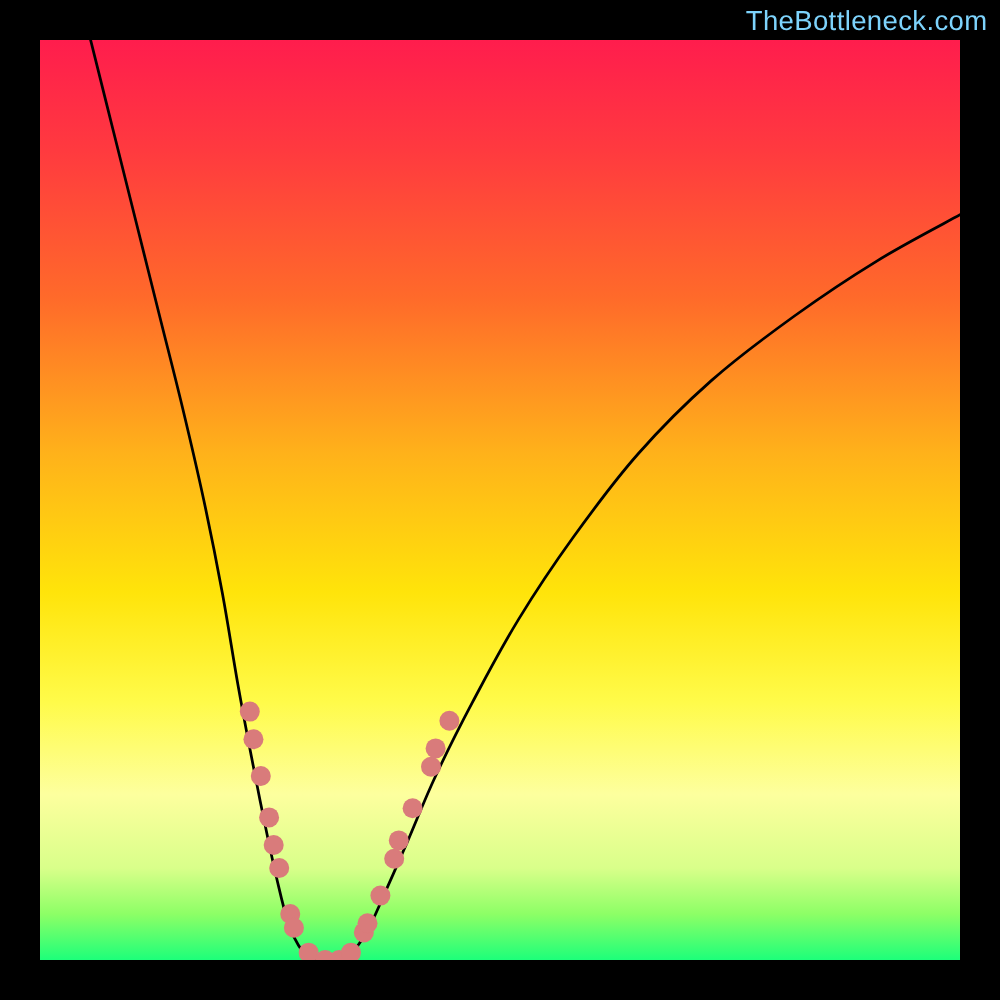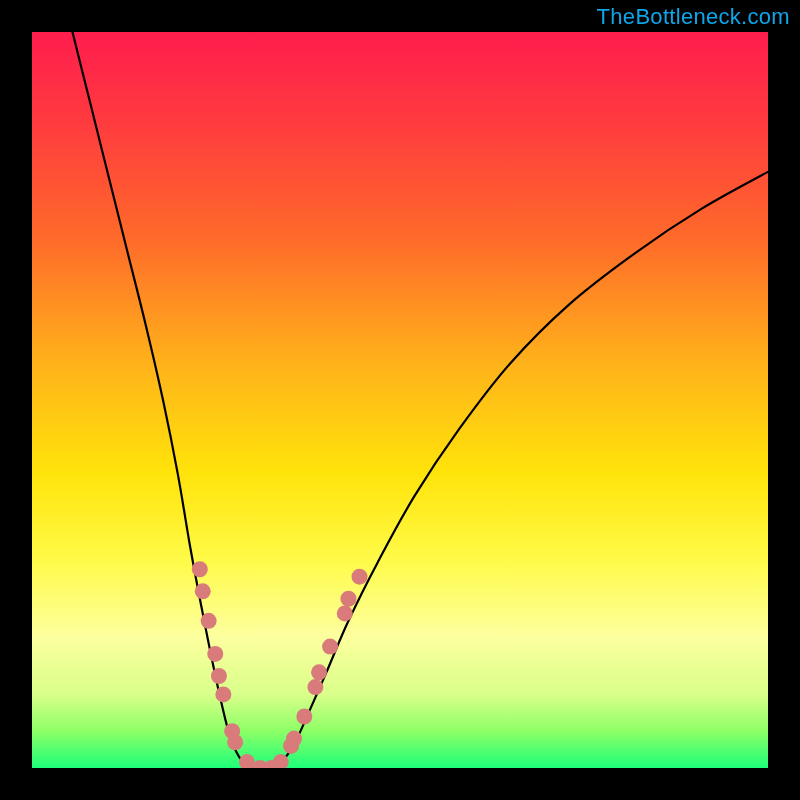--- a/index.html
+++ b/index.html
@@ -23,21 +23,21 @@
     position: absolute;
     top: 32px;
     left: 32px;
     width: 736px;
     height: 736px;
   }
   .watermark {
     position: absolute;
     top: 4px;
     right: 10px;
-    color: #0ea5e9;
+    color: #7dd3fc;
     font-size: 22px;
     letter-spacing: 0.3px;
     font-weight: 500;
     user-select: none;
   }
   svg { display: block; }
 </style>
 </head>
 <body>
 

